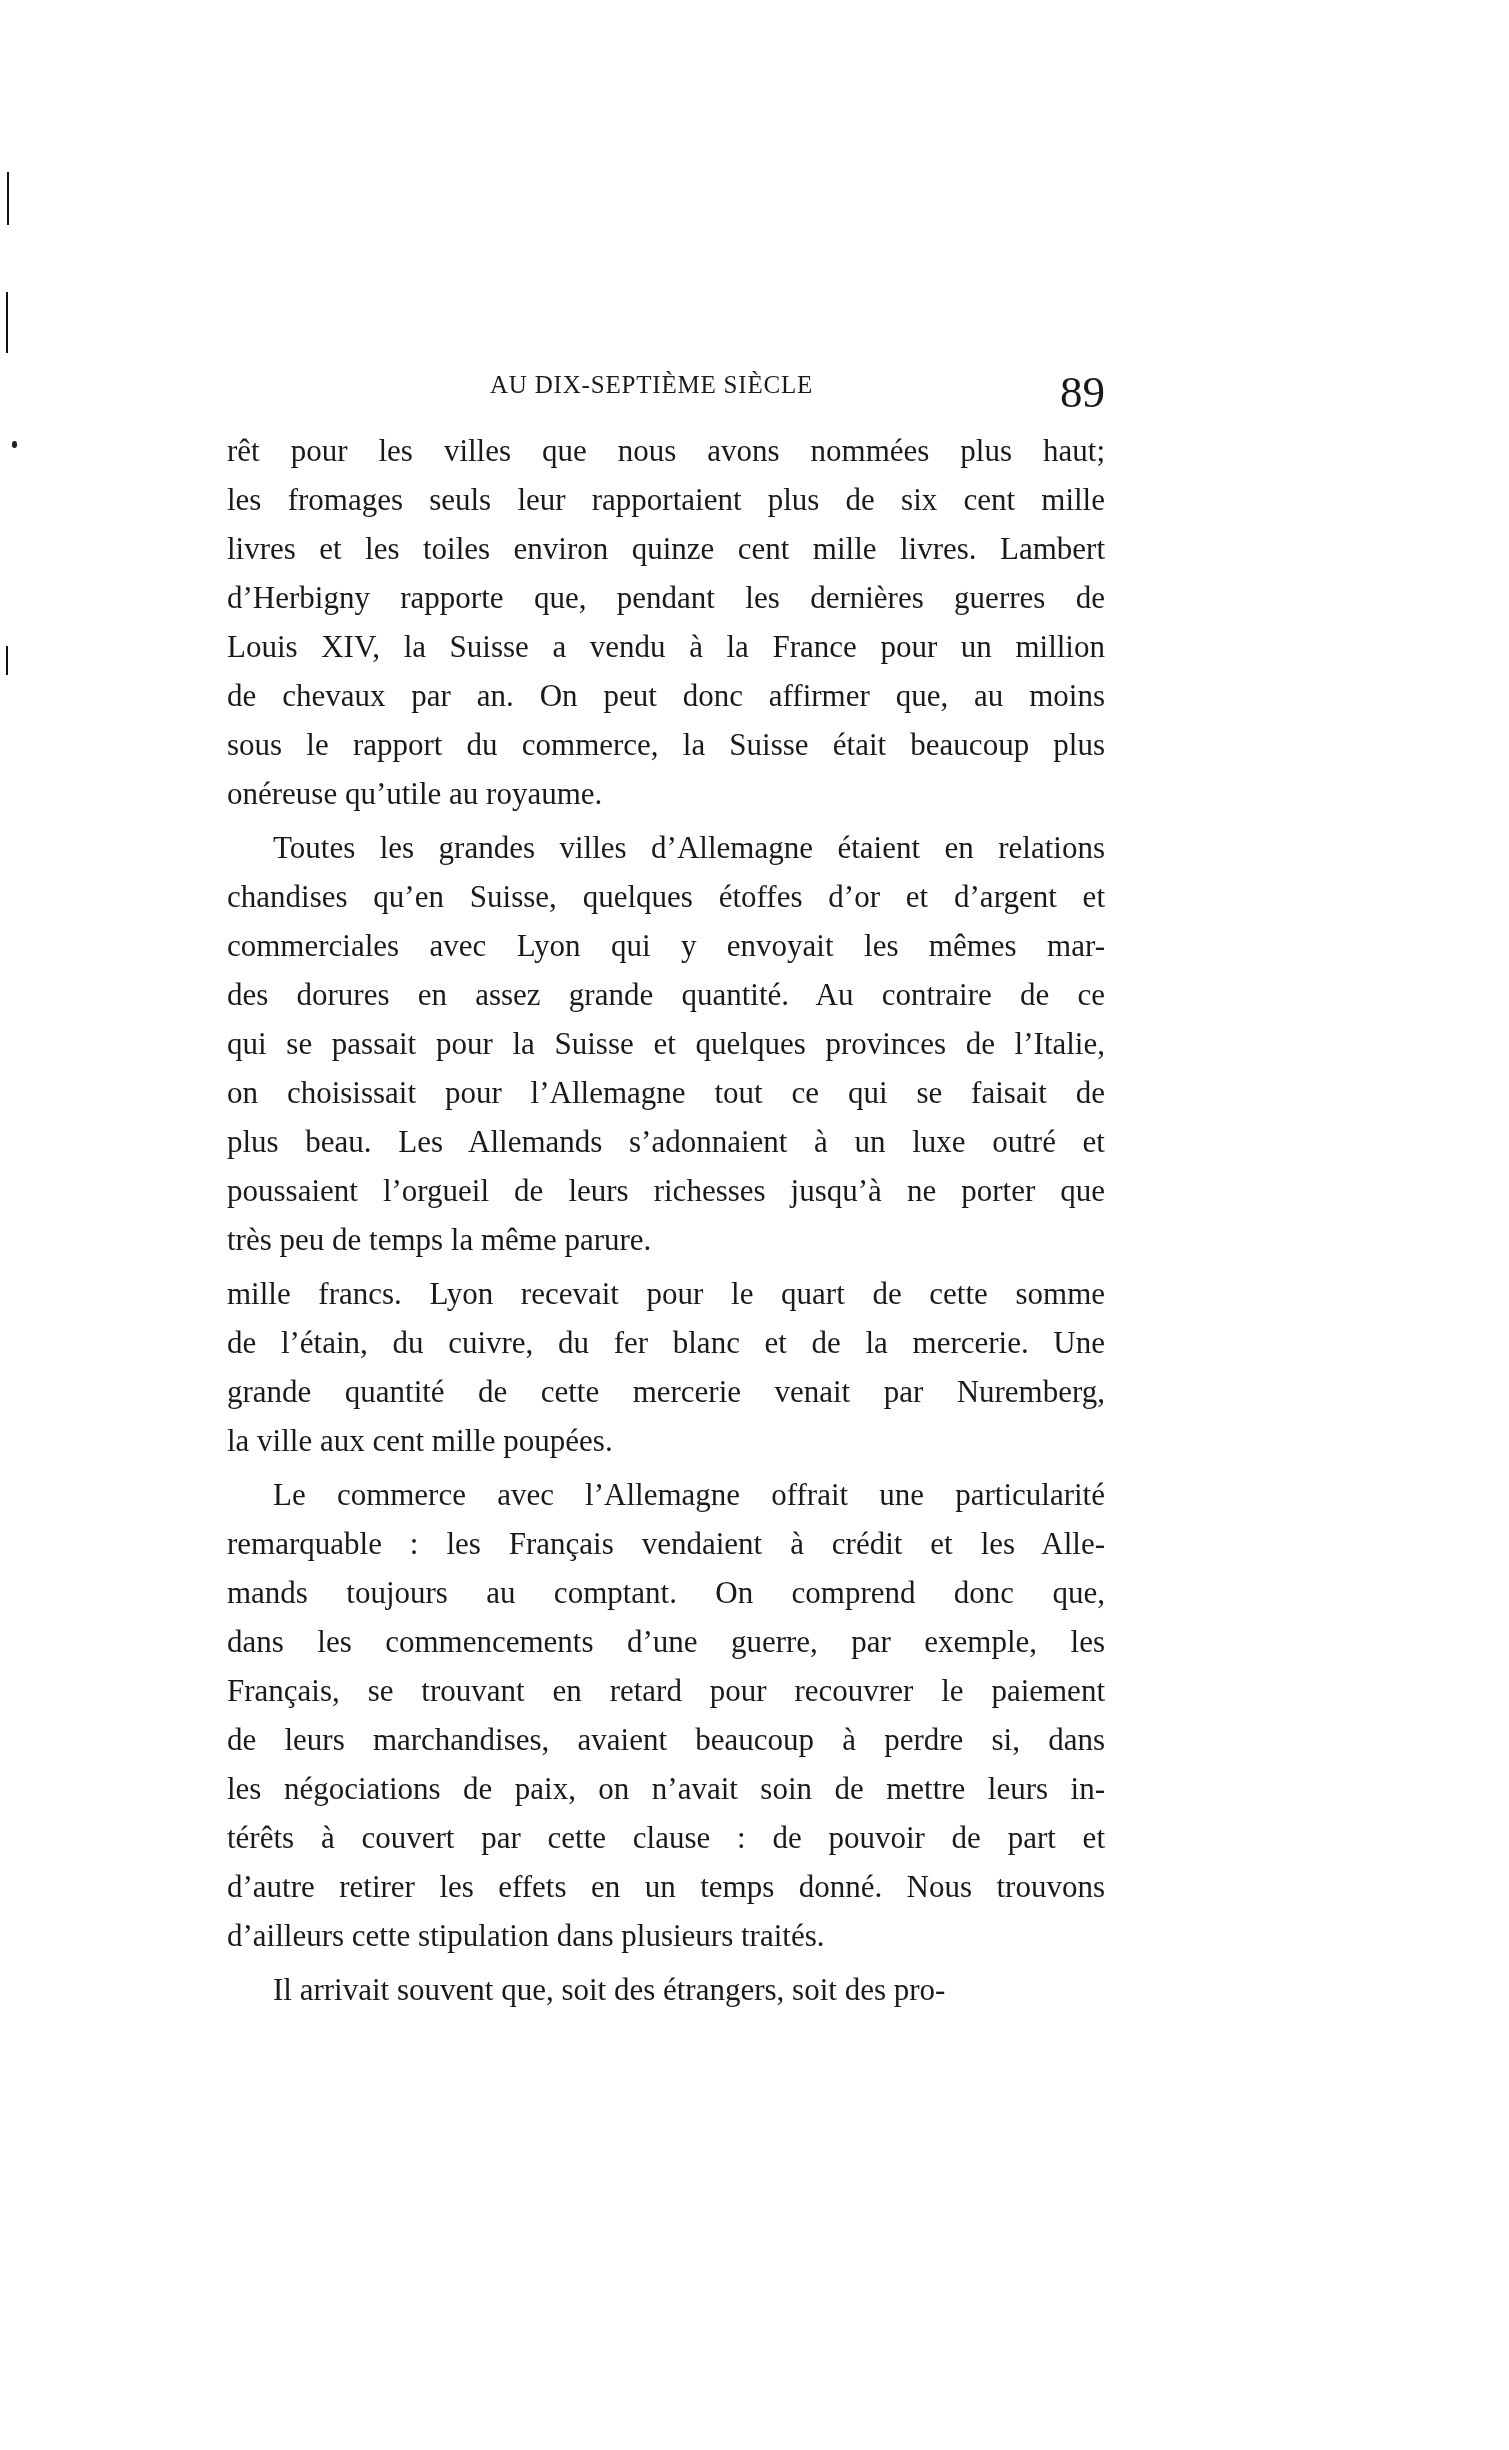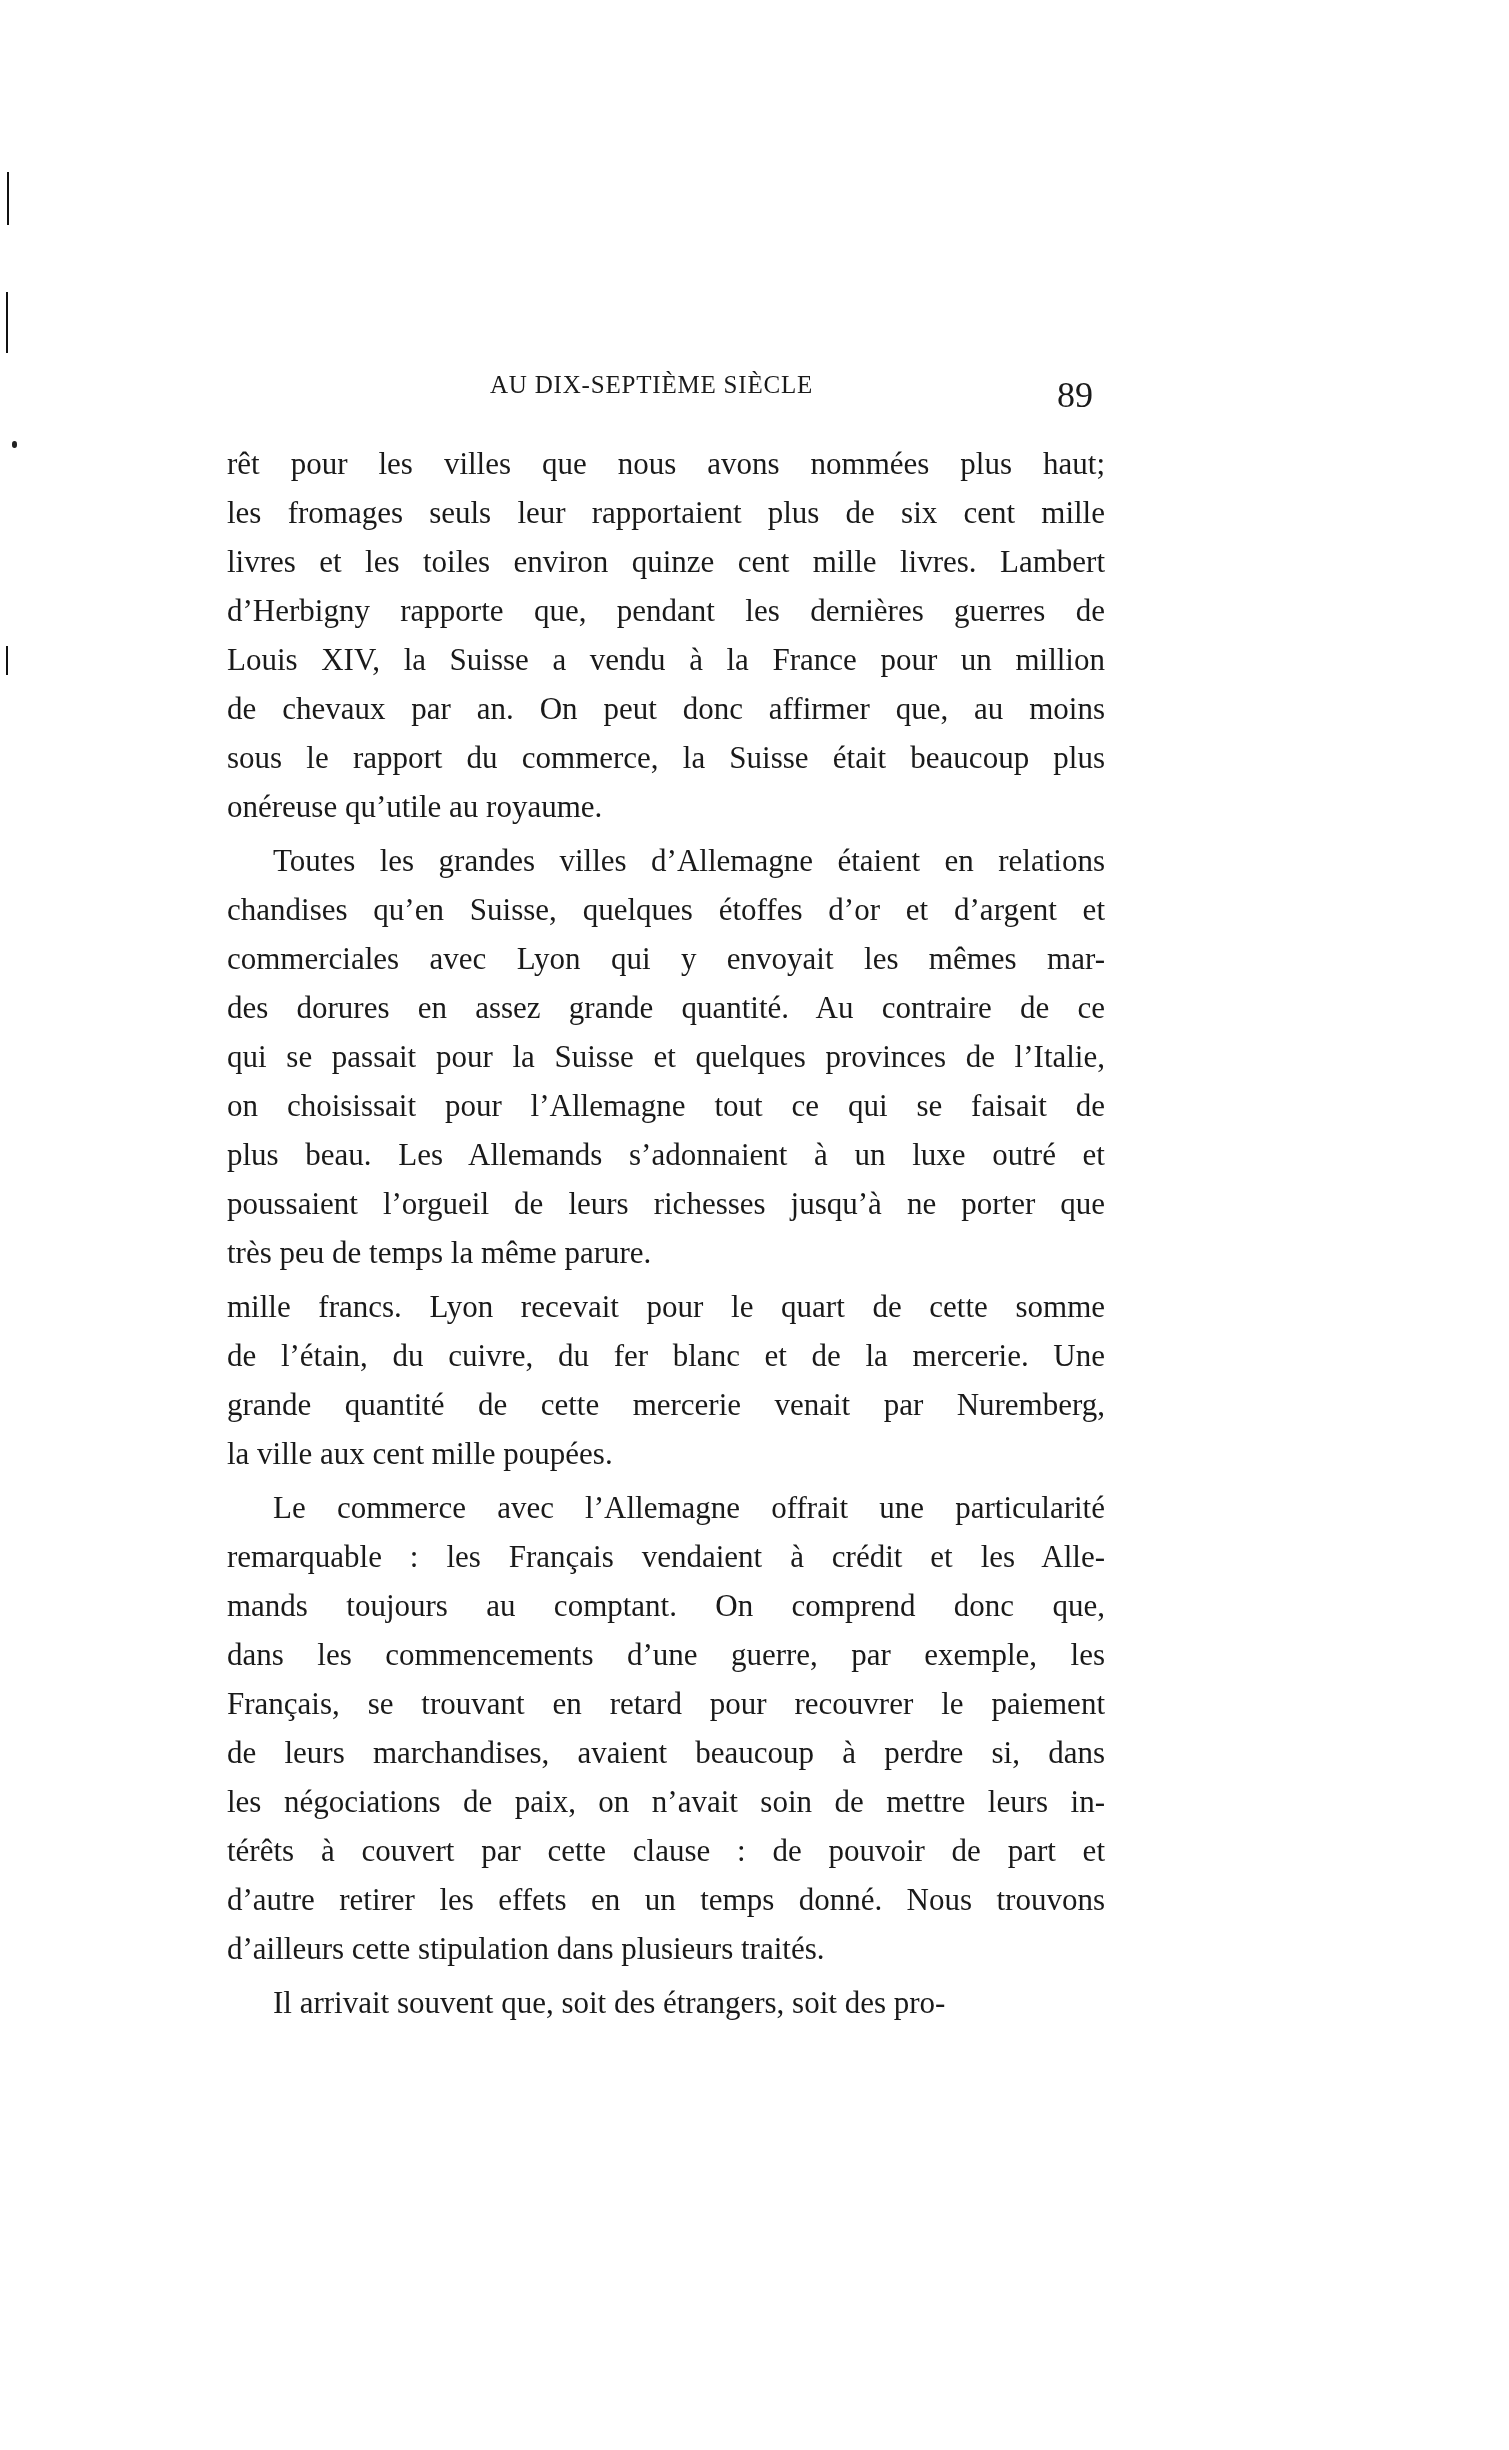--- a/index.html
+++ b/index.html
@@ -2,22 +2,22 @@
 <html style="font-size:13px"><head>
 <meta charset="utf-8">
 <style>
   html, body { margin: 0; padding: 0; background: #ffffff; }
   body { width: 1509px; height: 2450px; position: relative; overflow: hidden;
          font-family: "Liberation Serif", "DejaVu Serif", serif; color: #1a1a1a; }
   .page { position: absolute; left: 0; top: 0; width: 1230px; height: 2450px; }
   .header { position: absolute; top: 366px; left: 227px; width: 878px; height: 49px; }
   .running-title { position: absolute; left: 263px; top: 4.9px; font-size: 25px; letter-spacing: 0.8px;
                    font-variant: small-caps; text-transform: none; white-space: nowrap; }
-  .page-number { position: absolute; right: 12px; top: 0; font-size: 36px; margin-top: 8px; }
-  .body-text { position: absolute; top: 439px; left: 227px; width: 878px; font-size: 31px;
+  .page-number { position: absolute; right: 0; top: 0; font-size: 45px; }
+  .body-text { position: absolute; top: 426px; left: 227px; width: 878px; font-size: 31px;
                line-height: 49px; text-align: justify; }
   .para { margin: 0 0 4.9px 0; text-indent: 0; text-align-last: justify; }
   .line { display: block; text-align: justify; text-align-last: justify; white-space: nowrap; }
   .line.end { text-align-last: left; }
   .line.indent { padding-left: 46px; }
   .margin-mark { position: absolute; background: #111; width: 2.5px; }
   .speck { position: absolute; background: #222; border-radius: 50%; }
 </style>
 </head>
 <body>

